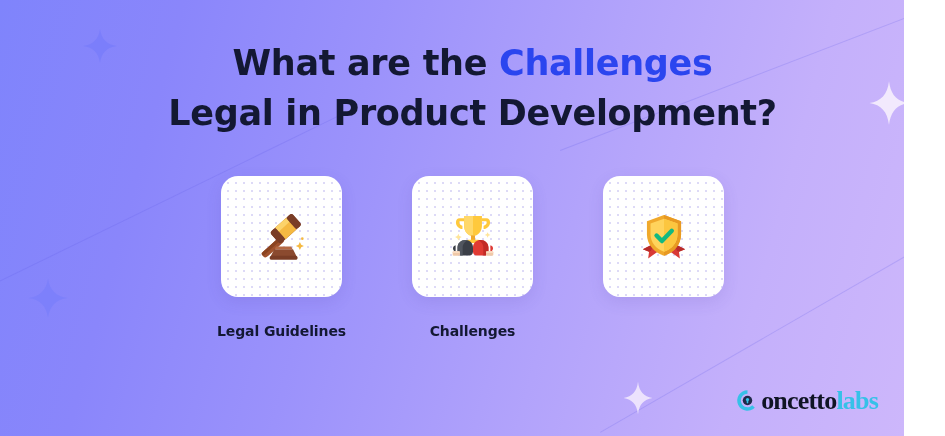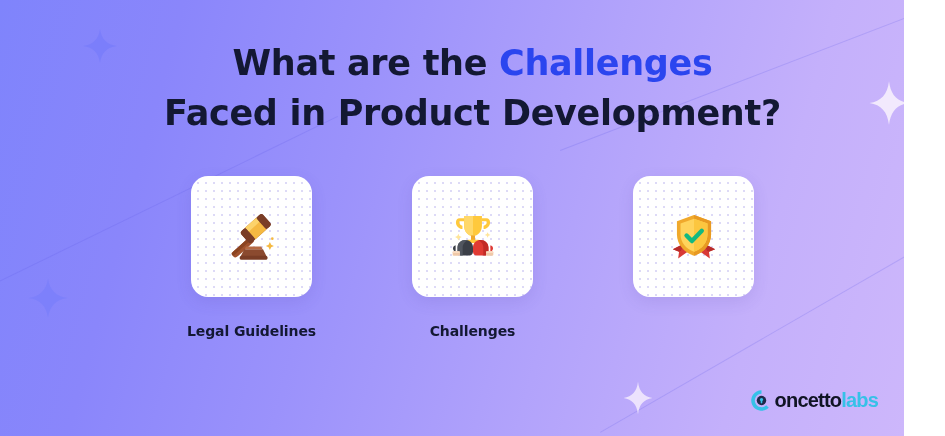--- a/index.html
+++ b/index.html
@@ -65,21 +65,21 @@
   .heading .line { display: block; white-space: nowrap; }
 
   
   .cards {
     position: absolute;
     left: 0;
     top: 176px;
     width: 945px;
     display: flex;
     justify-content: center;
-    gap: 100px;
+    gap: 70px;
   }
   .card-col {
     width: 121px;
     display: flex;
     flex-direction: column;
     align-items: center;
   }
   .card {
     width: 121px;
     height: 121px;
@@ -119,23 +119,23 @@
     align-items: center;
     height: 28px;
   }
   .brand-mark {
     width: 25px;
     height: 25px;
     margin-right: 1px;
     display: block;
   }
   .brand-text {
-    font-family: Liberation Sans, sans-serif;
+    font-family: Liberation Serif, serif;
     font-weight: 700;
-    font-size: 20px;
+    font-size: 26px;
     letter-spacing: -0.8px;
     line-height: 25px;
   }
   .brand-text .w1 { color: #101424; }
   .brand-text .w2 { color: #36c1e8; }
 </style>
 </head>
 <body>
 
 <div id="banner">
@@ -163,21 +163,21 @@
   </div>
 
   <div class="sparkle" style="left:622px; top:381px;">
     <svg width="32" height="34" viewBox="0 0 36 40" aria-hidden="true">
       <path d="M18 1 C19.4 12.5 24.8 18.4 35 20 C24.8 21.6 19.4 27.5 18 39 C16.6 27.5 11.2 21.6 1 20 C11.2 18.4 16.6 12.5 18 1 Z" fill="#ece2fd"></path>
     </svg>
   </div>
 
   <div class="heading">
     <span class="line"><span>What are the </span><span class="accent">Challenges</span></span>
-    <span class="line">Faced in Product Development?</span>
+    <span class="line">Legal in Product Development?</span>
   </div>
 
   <div class="cards">
 
     <div class="card-col">
       <div class="card">
         <svg class="card-icon" viewBox="0 0 64 64">
 
           <rect x="4.5" y="40.5" width="33" height="8" rx="4" transform="rotate(-42 21 44.5)" fill="#a0522d"></rect>
           <rect x="4.5" y="40.5" width="33" height="4" rx="2" transform="rotate(-42 21 44.5)" fill="#8b4420"></rect>

